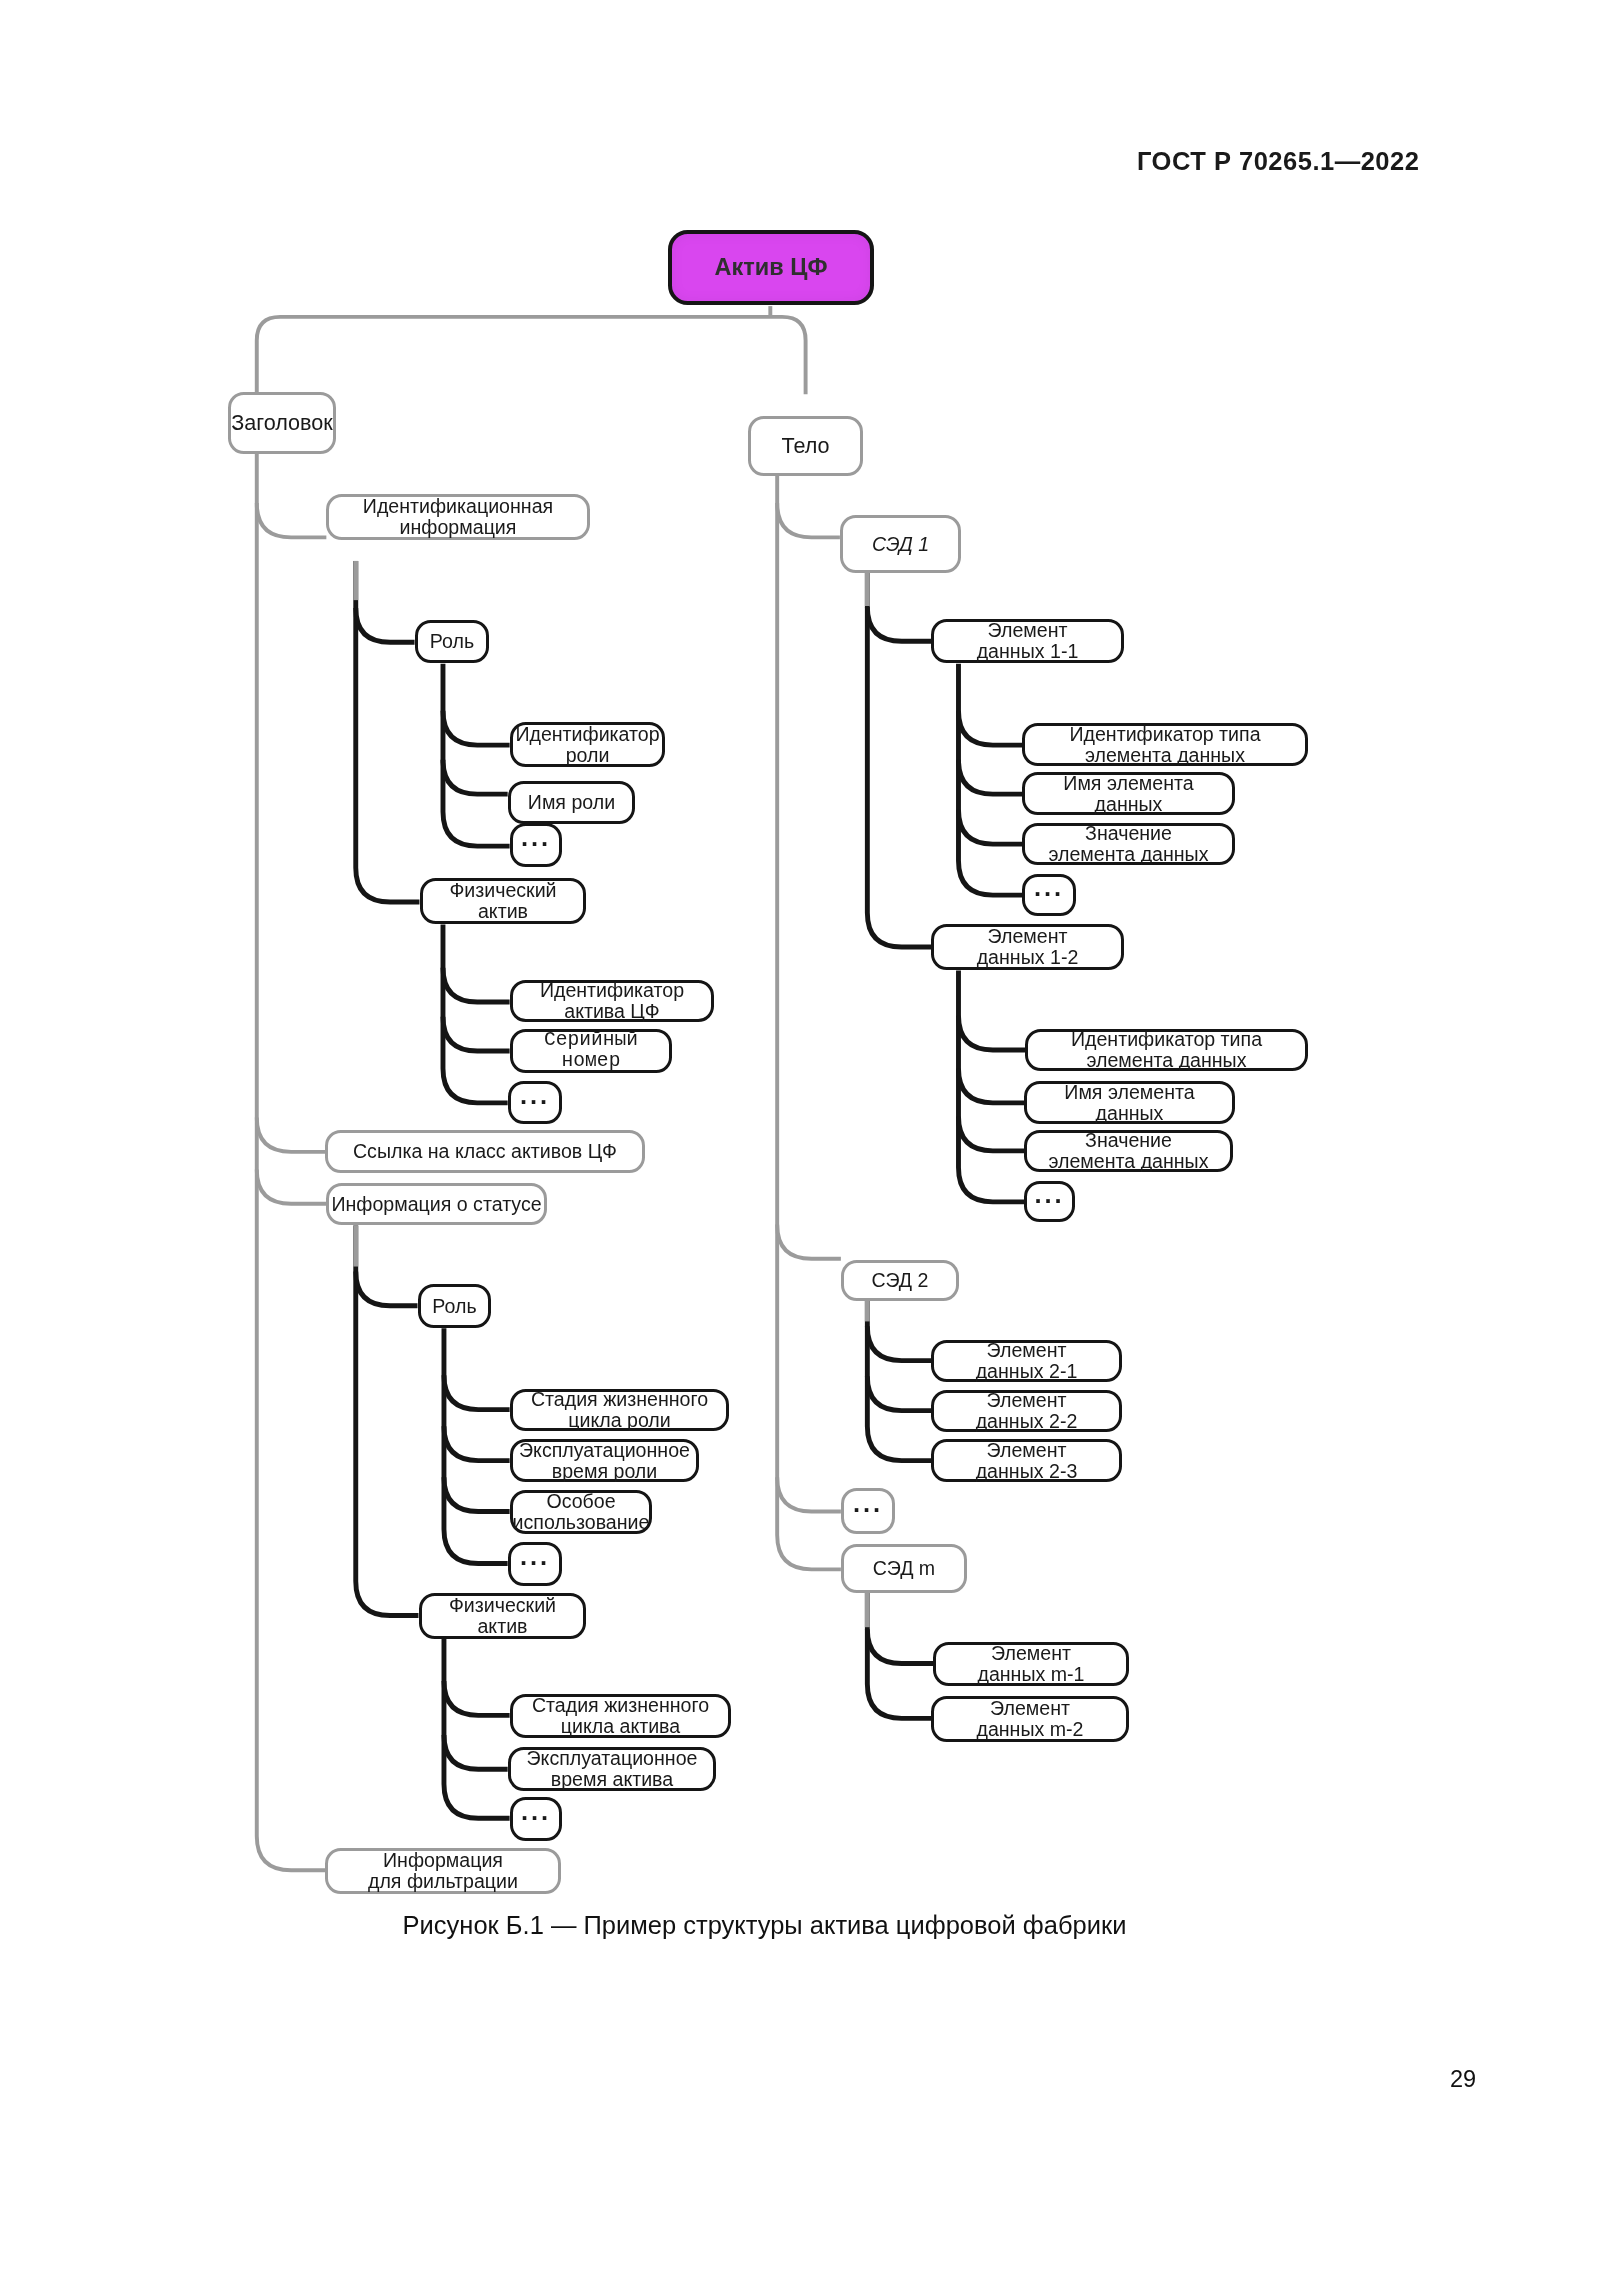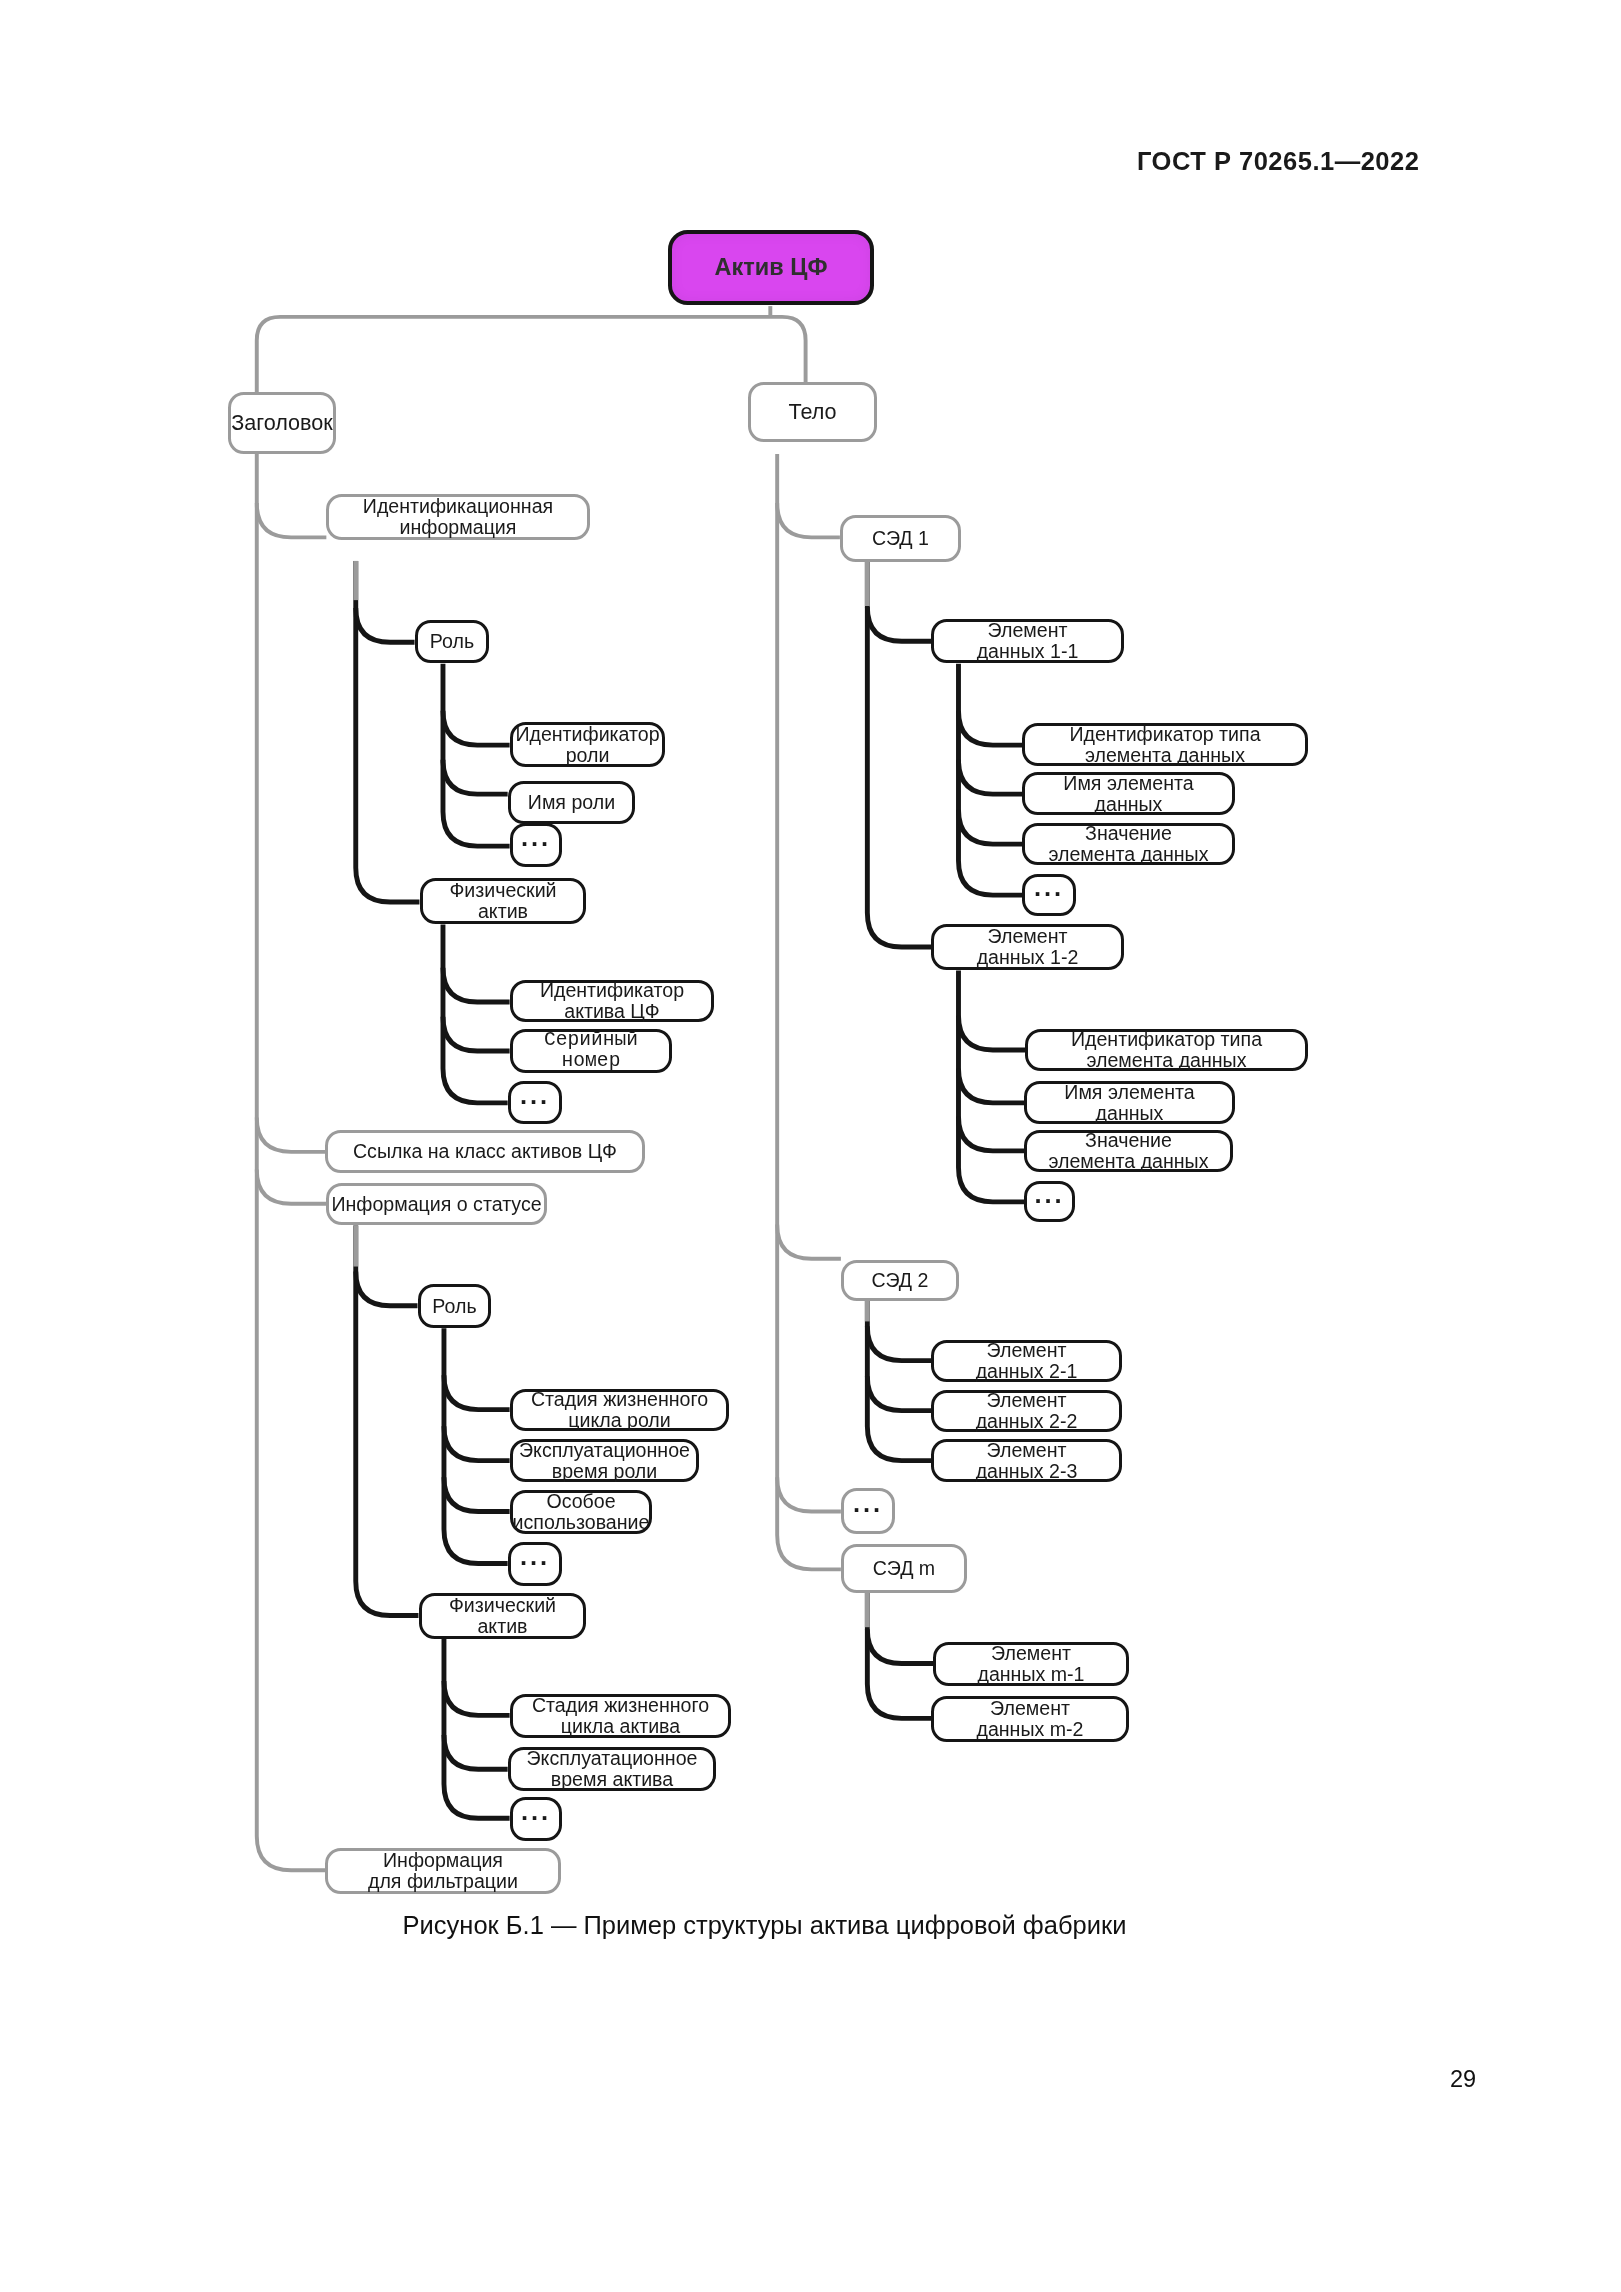--- a/index.html
+++ b/index.html
@@ -105,21 +105,21 @@
       <path d="M363 1250 L363 1292"></path>
       <path d="M885 573 L885 618"></path>
       <path d="M885 1305 L885 1348"></path>
       <path d="M885 1625 L885 1660"></path>
     </g>
   </svg>
 
   <div class="node root" style="left:668px;top:230px;width:206px;height:75px;">Актив ЦФ</div>
 
   <div class="node gray toplevel" style="left:228px;top:392px;width:108px;height:62px;">Заголовок</div>
-  <div class="node gray toplevel" style="left:748px;top:382px;width:129px;height:60px;">Тело</div>
+  <div class="node gray toplevel" style="left:748px;top:416px;width:115px;height:60px;">Тело</div>
 
   <div class="node gray" style="left:326px;top:494px;width:264px;height:46px;">Идентификационная
 информация</div>
   <div class="node" style="left:415px;top:620px;width:74px;height:43px;">Роль</div>
   <div class="node" style="left:510px;top:722px;width:155px;height:45px;">Идентификатор
 роли</div>
   <div class="node" style="left:508px;top:772px;width:127px;height:43px;margin-top:9px;">Имя роли</div>
   <div class="node dots" style="left:510px;top:823px;width:52px;height:44px;"><span>...</span></div>
   <div class="node" style="left:420px;top:878px;width:166px;height:46px;">Физический
 актив</div>
@@ -140,21 +140,21 @@
   <div class="node" style="left:419px;top:1593px;width:167px;height:46px;">Физический
 актив</div>
   <div class="node" style="left:510px;top:1694px;width:221px;height:44px;">Стадия жизненного
 цикла актива</div>
   <div class="node" style="left:508px;top:1747px;width:208px;height:44px;">Эксплуатационное
 время актива</div>
   <div class="node dots" style="left:510px;top:1797px;width:52px;height:44px;"><span>...</span></div>
   <div class="node gray" style="left:325px;top:1848px;width:236px;height:46px;">Информация
 для фильтрации</div>
 
-  <div class="node gray" style="left:840px;top:515px;width:121px;height:47px;">СЭД 1</div>
+  <div class="node gray" style="left:840px;top:515px;width:121px;height:58px;font-style:italic;">СЭД 1</div>
   <div class="node" style="left:931px;top:619px;width:193px;height:44px;">Элемент
 данных 1-1</div>
   <div class="node" style="left:1022px;top:723px;width:286px;height:43px;">Идентификатор типа
 элемента данных</div>
   <div class="node" style="left:1022px;top:772px;width:213px;height:43px;">Имя элемента
 данных</div>
   <div class="node" style="left:1022px;top:823px;width:213px;height:42px;">Значение
 элемента данных</div>
   <div class="node dots" style="left:1022px;top:874px;width:54px;height:42px;"><span>...</span></div>
   <div class="node" style="left:931px;top:924px;width:193px;height:46px;">Элемент

